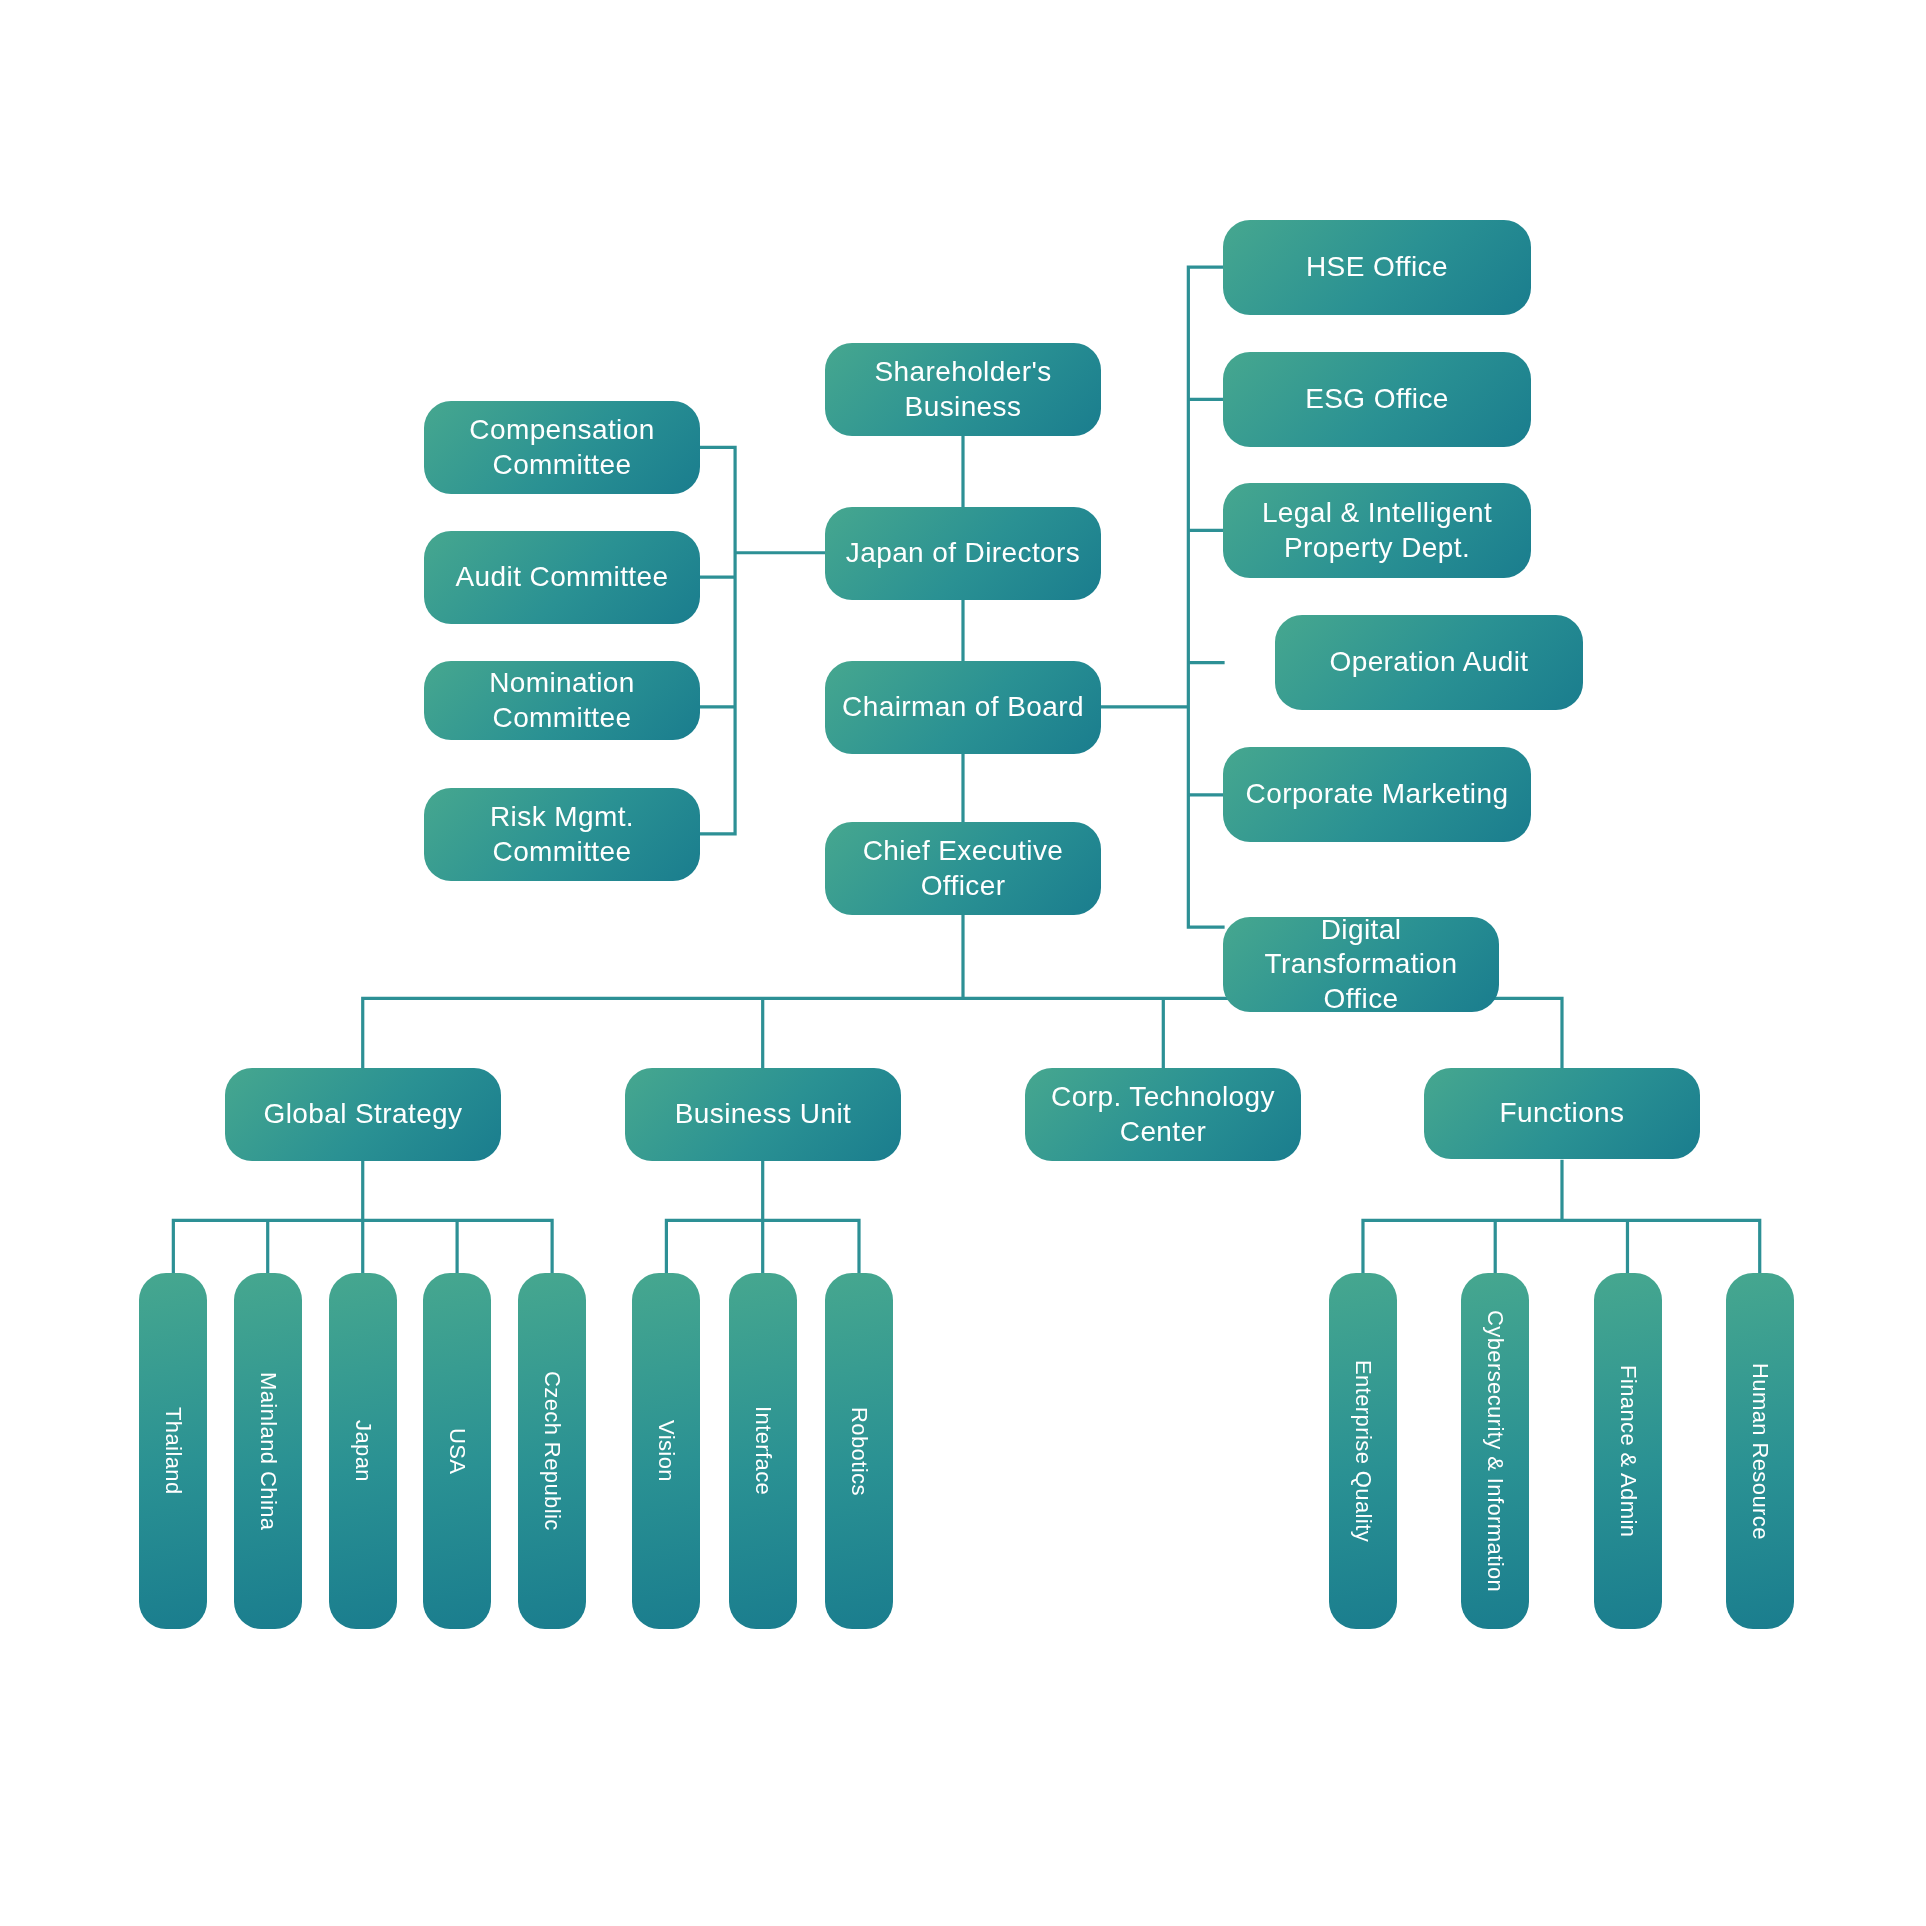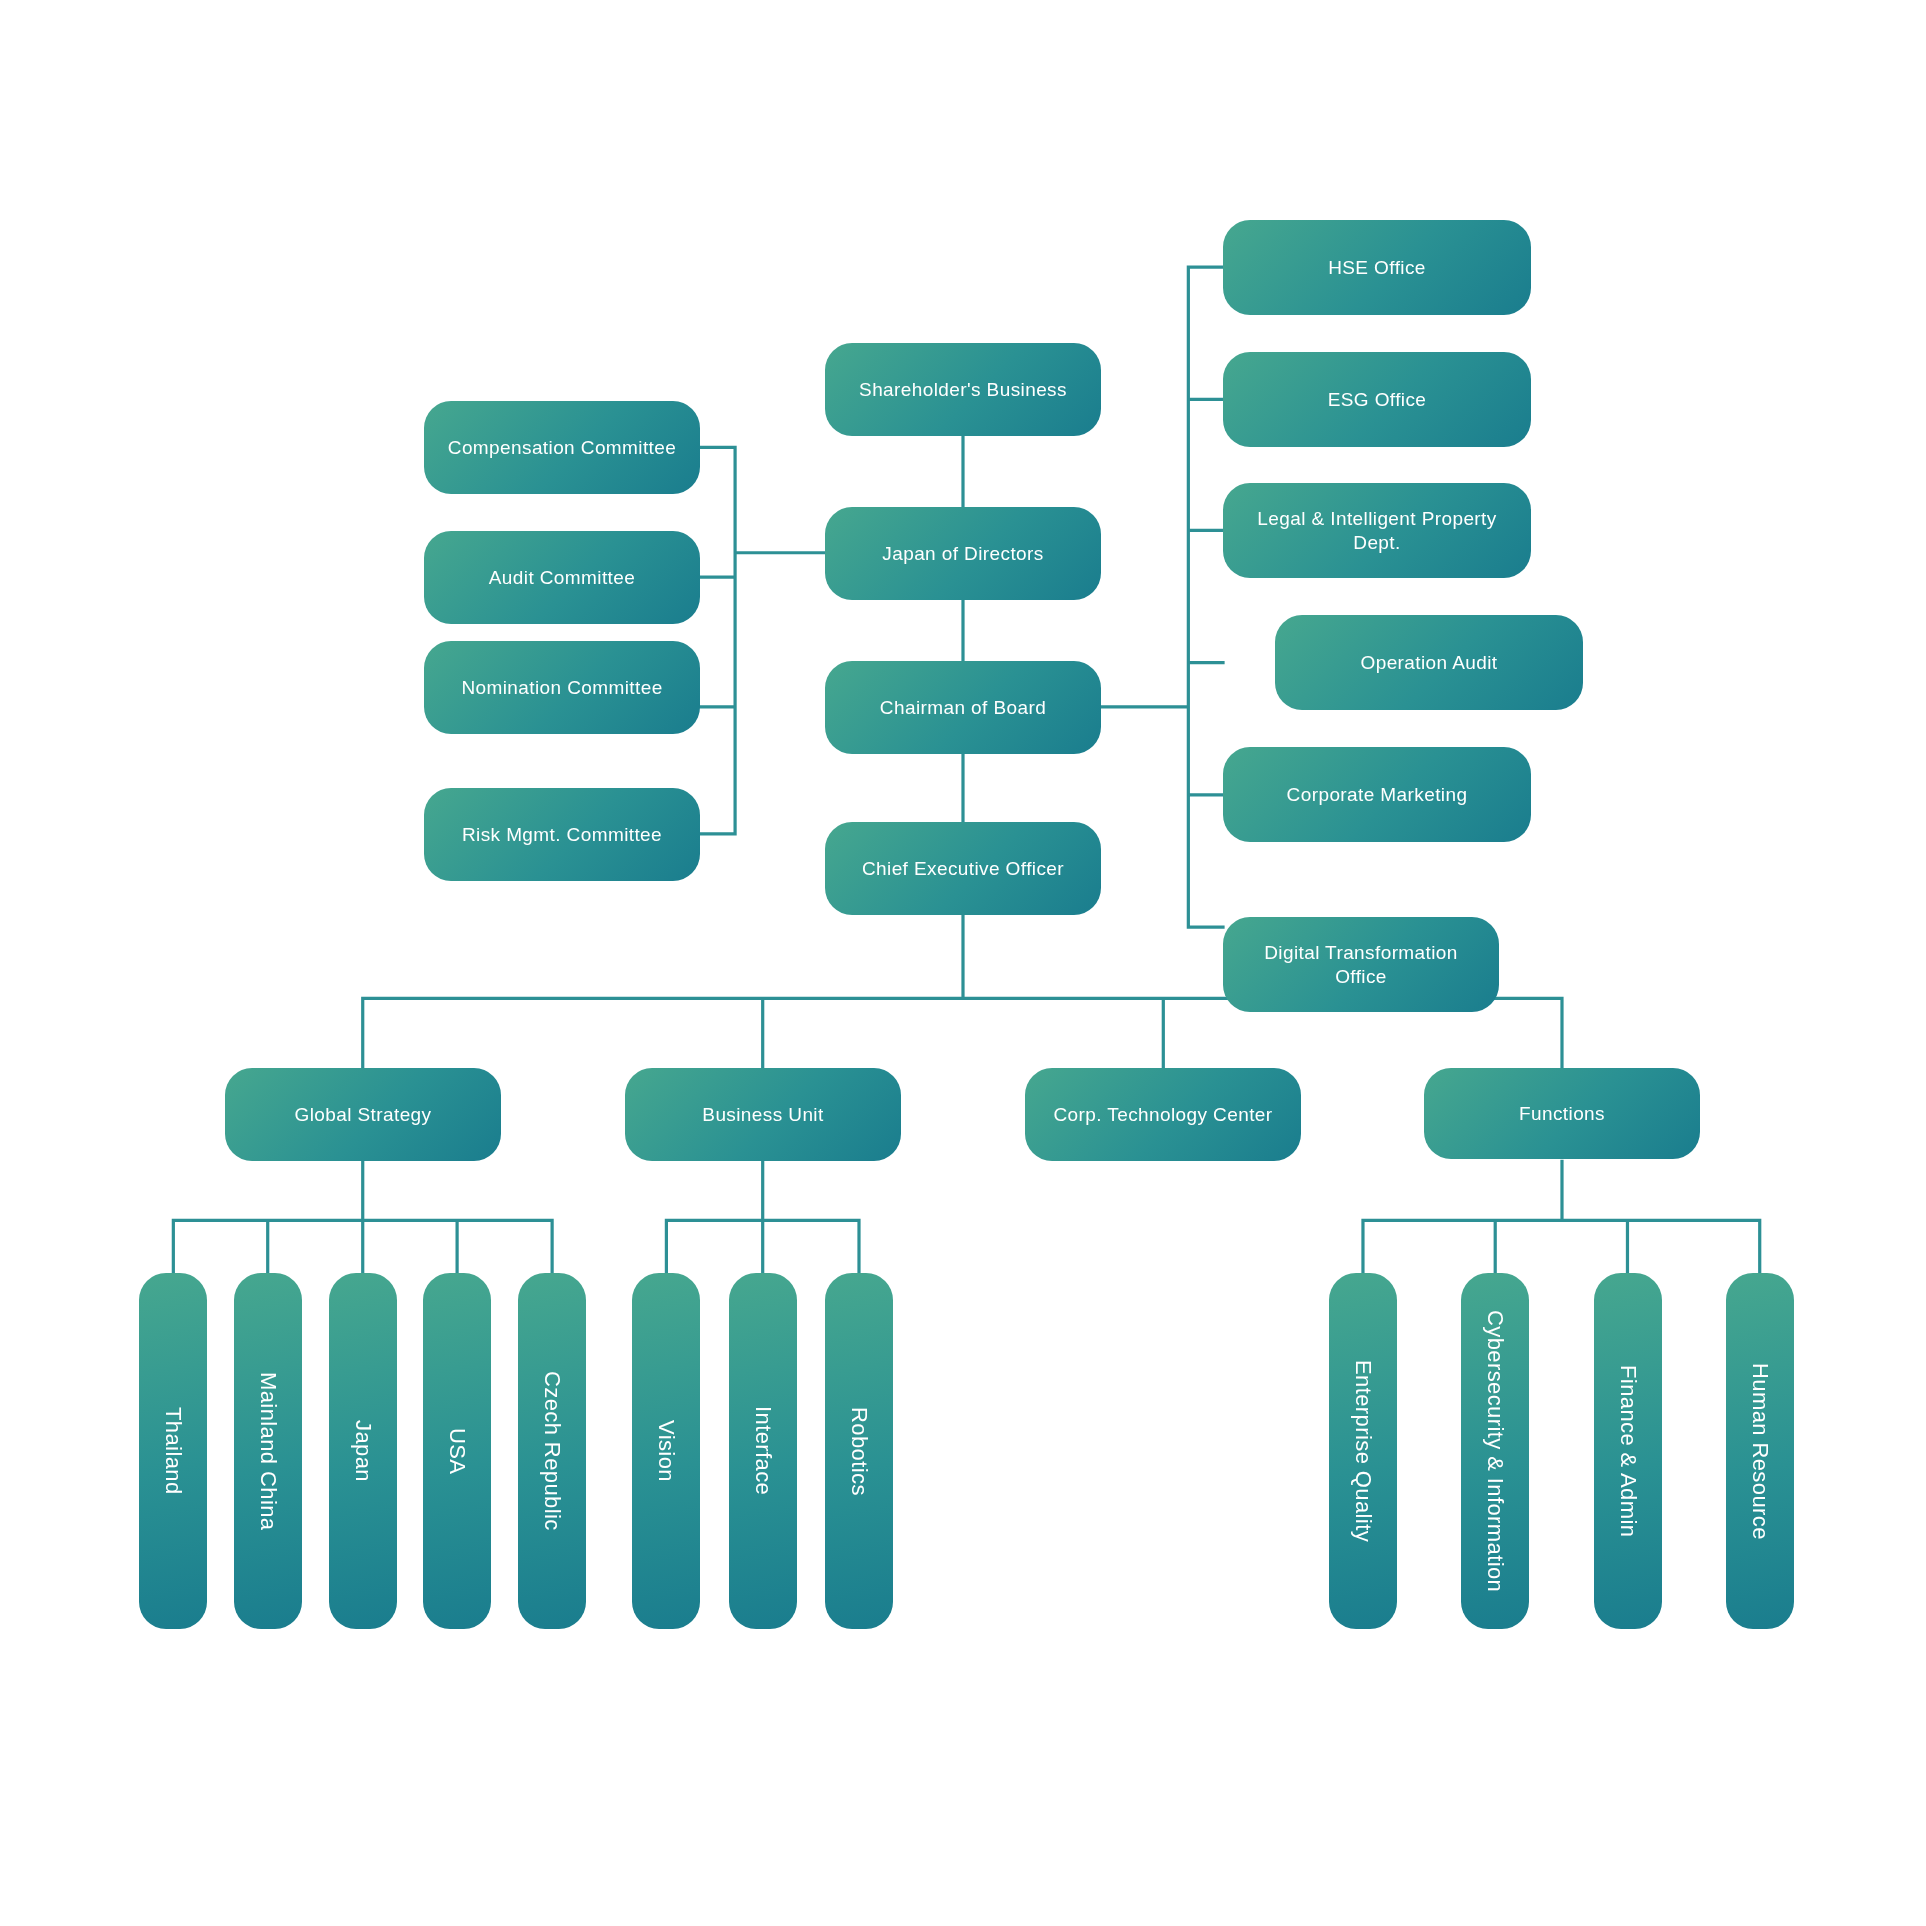--- a/index.html
+++ b/index.html
@@ -11,21 +11,21 @@
     overflow:hidden;
   }
   svg.connectors{position:absolute;left:0;top:0;width:1926px;height:1926px;}
   .node{
     position:absolute;
     display:flex;align-items:center;justify-content:center;
     text-align:center;
     color:#ffffff;
     background:linear-gradient(135deg,#46a78f 0%,#2a9193 55%,#1a7d8e 100%);
     border-radius:27px;
-    font-size:19px;
+    font-size:28px;
     line-height:1.22;
     letter-spacing:0.4px;
     padding:0 14px;
     box-sizing:border-box;
   }
   .node.v{
     writing-mode:vertical-rl;
     padding:15.4px 0;
     font-size:22px;
     white-space:nowrap;
@@ -79,21 +79,21 @@
       M2741 1901 V1982"></path>
   </svg>
 
   <div class="node" style="left:825px;top:343px;width:276px;height:93px">Shareholder's Business</div>
   <div class="node" style="left:825px;top:507px;width:276px;height:93px">Japan of Directors</div>
   <div class="node" style="left:825px;top:661px;width:276px;height:93px">Chairman of Board</div>
   <div class="node" style="left:825px;top:822px;width:276px;height:93px">Chief Executive Officer</div>
 
   <div class="node" style="left:424px;top:401px;width:276px;height:93px">Compensation Committee</div>
   <div class="node" style="left:424px;top:531px;width:276px;height:93px">Audit Committee</div>
-  <div class="node" style="left:424px;top:641px;width:276px;height:93px">Nomination Committee</div>
+  <div class="node" style="left:424px;top:661px;width:276px;height:79px">Nomination Committee</div>
   <div class="node" style="left:424px;top:788px;width:276px;height:93px">Risk Mgmt. Committee</div>
 
   <div class="node" style="left:1223px;top:220px;width:308px;height:95px">HSE Office</div>
   <div class="node" style="left:1223px;top:352px;width:308px;height:95px">ESG Office</div>
   <div class="node" style="left:1223px;top:483px;width:308px;height:95px">Legal &amp; Intelligent Property Dept.</div>
   <div class="node" style="left:1275px;top:615px;width:308px;height:95px">Operation Audit</div>
   <div class="node" style="left:1223px;top:747px;width:308px;height:95px">Corporate Marketing</div>
   <div class="node" style="left:1223px;top:917px;width:276px;height:95px">Digital Transformation Office</div>
 
   <div class="node" style="left:225px;top:1068px;width:276px;height:93px">Global Strategy</div>

